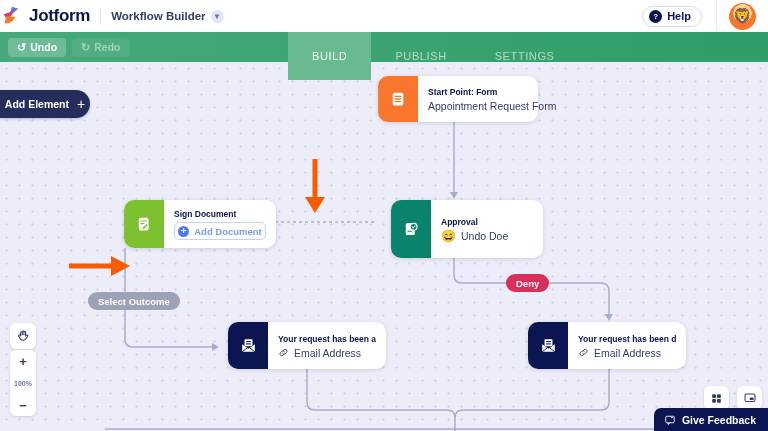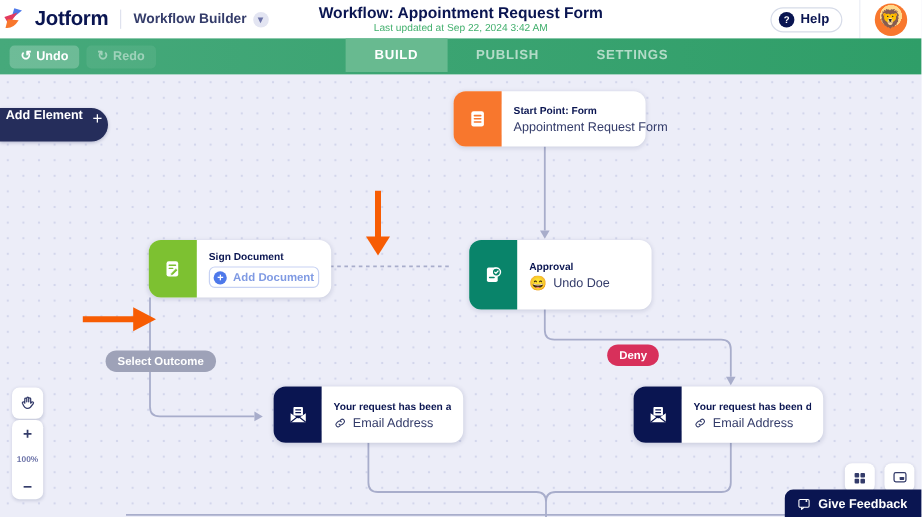--- a/index.html
+++ b/index.html
@@ -26,21 +26,21 @@
   .avatar { width:27px; height:27px; border-radius:50%; background:radial-gradient(circle at 50% 38%, #ffd88a 0 42%, #f8772d 43%); display:flex; align-items:center; justify-content:center; font-size:15px; margin-right:12px; overflow:hidden; cursor:pointer; }
 
   
   .toolbar { position:absolute; left:0; top:32px; width:768px; height:30px; background:linear-gradient(90deg,#46a97b,#2f9e68); display:flex; align-items:center; z-index:30; }
   .undo-redo { display:flex; gap:6px; padding-left:8px; }
   .tb-btn { display:flex; align-items:center; gap:4px; height:19px; padding:0 9px; border-radius:4px; font-size:10.5px; font-weight:bold; cursor:pointer; }
   .tb-undo { background:rgba(255,255,255,0.22); color:#fff; }
   .tb-redo { background:rgba(255,255,255,0.07); color:rgba(255,255,255,0.45); }
   .tb-ico { font-size:11px; line-height:1; }
   .tabs { position:absolute; left:288px; top:0; height:30px; display:flex; }
-  .tab { height:28px; display:flex; align-items:center; padding:0 24px; font-size:11px; font-weight:bold; letter-spacing:0.6px; color:rgba(255,255,255,0.62); cursor:pointer; }
+  .tab { height:48px; display:flex; align-items:center; padding:0 24px; font-size:11px; font-weight:normal; letter-spacing:0.6px; color:rgba(255,255,255,0.62); cursor:pointer; }
   .tab.active { background:#68ba90; color:#fff; }
 
   
   .canvas { position:absolute; left:0; top:62px; width:768px; height:369px; background-color:#ecedf8;
     background-image:radial-gradient(circle, #d3d6ec 1px, transparent 1.3px); background-size:13px 13px; }
   .wires { position:absolute; left:0; top:0; width:768px; height:369px; pointer-events:none; }
 
   .node { position:absolute; display:flex; background:#fff; border-radius:10px; box-shadow:0 1px 4px rgba(10,21,81,0.14); cursor:pointer; z-index:5; }
   .node-ico { width:40px; border-radius:10px 0 0 10px; flex:0 0 40px; display:flex; align-items:center; justify-content:center; }
   .node-body { flex:1; padding:7px 10px 6px 10px; display:flex; flex-direction:column; justify-content:center; gap:3px; min-width:0; }
@@ -49,21 +49,21 @@
   .ico-orange { background:#f8772d; } .ico-teal { background:#09846a; }
   .ico-lime { background:#7dc131; } .ico-navy { background:#0a1551; }
 
   .add-doc-btn { display:flex; align-items:center; justify-content:center; gap:5px; border:1px solid #c7d2f3; border-radius:5px; background:#fff; height:18px; font-size:9.5px; font-weight:bold; color:#7f9ae3; cursor:pointer; }
   .add-doc-plus { width:11px; height:11px; border-radius:50%; background:#4e79ea; color:#fff; font-size:9px; line-height:11px; text-align:center; font-weight:bold; }
 
   .pill { position:absolute; border-radius:99px; color:#fff; font-size:9.5px; font-weight:bold; display:flex; align-items:center; justify-content:center; padding:0 10px; height:18px; z-index:6; cursor:pointer; }
   .pill-grey { background:#9ea2b8; }
   .pill-red { background:#d8305b; }
 
-  .add-element { position:absolute; left:0; top:28px; height:28px; width:90px; background:#252d5b; color:#fff; border-radius:0 16px 16px 0; display:flex; justify-content:center; gap:8px; font-size:10.5px; font-weight:bold; cursor:pointer; z-index:6; box-shadow:0 1px 3px rgba(10,21,81,0.25); }
+  .add-element { position:absolute; left:0; top:28px; height:28px; width:90px; background:#252d5b; color:#fff; border-radius:0 16px 16px 0; display:flex; align-items:center; justify-content:center; gap:8px; font-size:10.5px; font-weight:bold; cursor:pointer; z-index:6; box-shadow:0 1px 3px rgba(10,21,81,0.25); }
   .add-element .plus { font-size:14px; font-weight:normal; }
 
   .ctl-btn { position:absolute; background:#fff; border-radius:6px; box-shadow:0 1px 3px rgba(10,21,81,0.14); display:flex; align-items:center; justify-content:center; cursor:pointer; z-index:6; }
   .zoom-bar { position:absolute; left:10px; top:288px; width:26px; height:66px; background:#fff; border-radius:6px; box-shadow:0 1px 3px rgba(10,21,81,0.14); display:flex; flex-direction:column; align-items:stretch; z-index:6; }
   .zoom-bar > div { flex:1; display:flex; align-items:center; justify-content:center; cursor:pointer; }
   .zoom-sign { font-size:13px; color:#343c6a; font-weight:bold; }
   .zoom-pct { font-size:7px; color:#6c73a8; font-weight:bold; cursor:default !important; }
 
   .feedback-btn { position:absolute; right:0; bottom:0; height:23px; padding:0 12px 0 10px; background:#0a1551; border-radius:7px 0 0 0; color:#fff; font-size:10.5px; font-weight:bold; display:flex; align-items:center; gap:6px; cursor:pointer; z-index:7; }
 
@@ -81,24 +81,20 @@
         <path d="M13 2 L20 4 L10 12 Z" fill="#4e79ea"></path>
         <path d="M4 10 L16 6 L8 17 Z" fill="#e23a5f"></path>
         <path d="M5 20 L7 12 L17 13 Q12 21 5 20 Z" fill="#f8772d"></path>
       </svg>
       <span class="brand-name">Jotform</span>
     </div>
     <span class="brand-divider"></span>
     <span class="product-name">Workflow Builder</span>
     <span class="product-caret">▼</span>
 
-    <div class="header-center">
-      <div class="wf-title">Workflow: Appointment Request Form</div>
-      <div class="wf-subtitle">Last updated at Sep 22, 2024 3:42 AM</div>
-    </div>
 
     <div class="header-right">
       <div class="help-btn">
         <span class="help-q">?</span>
         <span class="help-label">Help</span>
       </div>
       <span class="header-vdiv"></span>
       <div class="avatar">🦁</div>
     </div>
   </div>
@@ -247,21 +243,21 @@
         <div class="node-sub">
           <svg width="11" height="11" viewBox="0 0 24 24">
               <path d="M10 14 a4 4 0 0 0 6 .4 l3-3 a4 4 0 0 0-5.6-5.6 l-1.7 1.7 M14 10 a4 4 0 0 0-6-.4 l-3 3 a4 4 0 0 0 5.6 5.6 l1.7-1.7" stroke="#343c6a" stroke-width="2" fill="none" stroke-linecap="round"></path>
             </svg>
           <span>Email Address</span>
         </div>
       </div>
     </div>
 
     <div class="pill pill-grey" style="left:88px; top:230px;">Select Outcome</div>
-    <div class="pill pill-red" style="left:506px; top:212px;margin-top:13px;">Deny</div>
+    <div class="pill pill-red" style="left:506px; top:212px;">Deny</div>
 
     <div class="ctl-btn" style="left:10px; top:261px; width:26px; height:26px;">
       <svg width="14" height="14" viewBox="0 0 24 24">
           <path d="M8 11 V6 a1.4 1.4 0 0 1 2.8 0 V10 M10.8 10 V4.8 a1.4 1.4 0 0 1 2.8 0 V10 M13.6 10 V5.8 a1.4 1.4 0 0 1 2.8 0 V12 M16.4 12 l1.6-1.6 a1.5 1.5 0 0 1 2.1 2.1 L16 17.8 A6 6 0 0 1 6.6 16 L4.6 12 a1.5 1.5 0 0 1 2.6-1.4 L8 12" fill="none" stroke="#343c6a" stroke-width="1.8" stroke-linecap="round" stroke-linejoin="round"></path>
         </svg>
     </div>
     <div class="zoom-bar">
       <div class="zoom-sign">+</div>
       <div class="zoom-pct">100%</div>
       <div class="zoom-sign">−</div>

